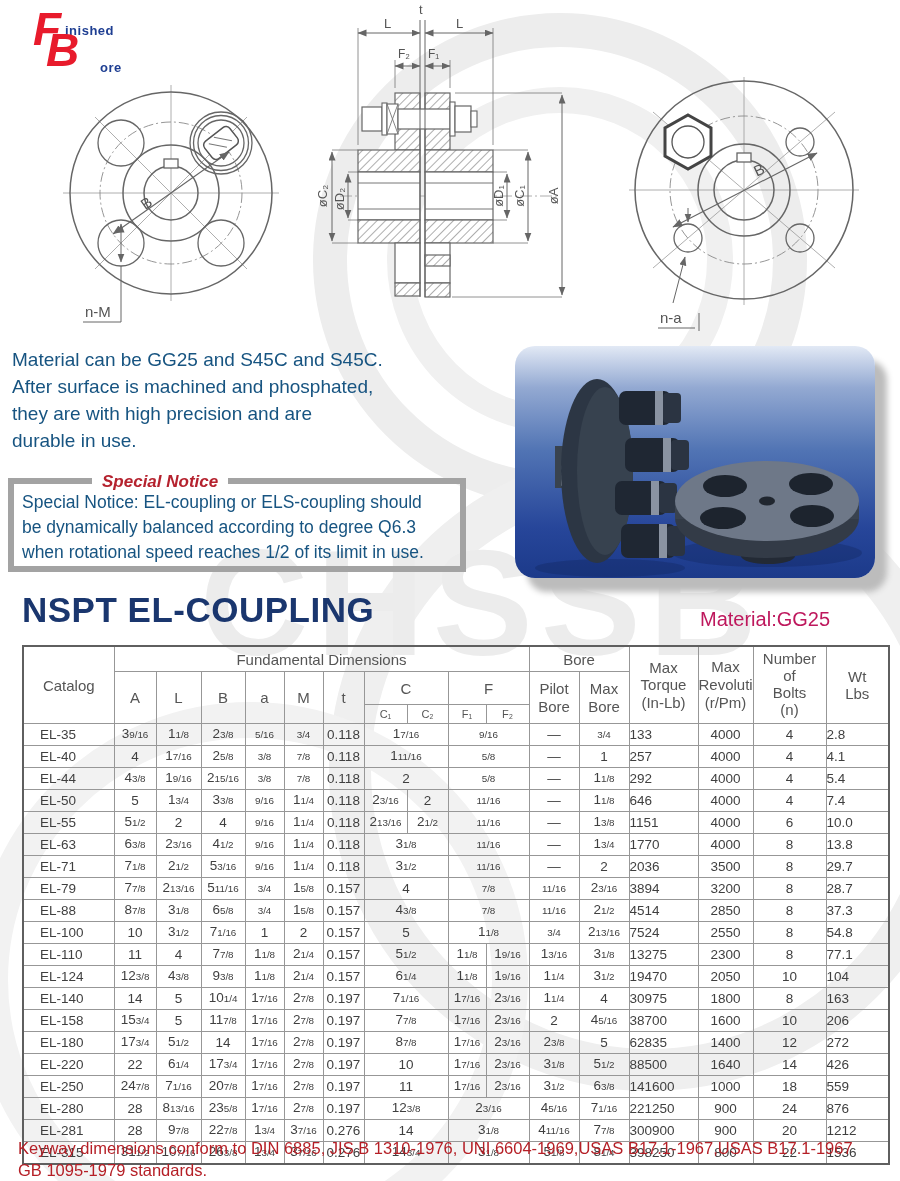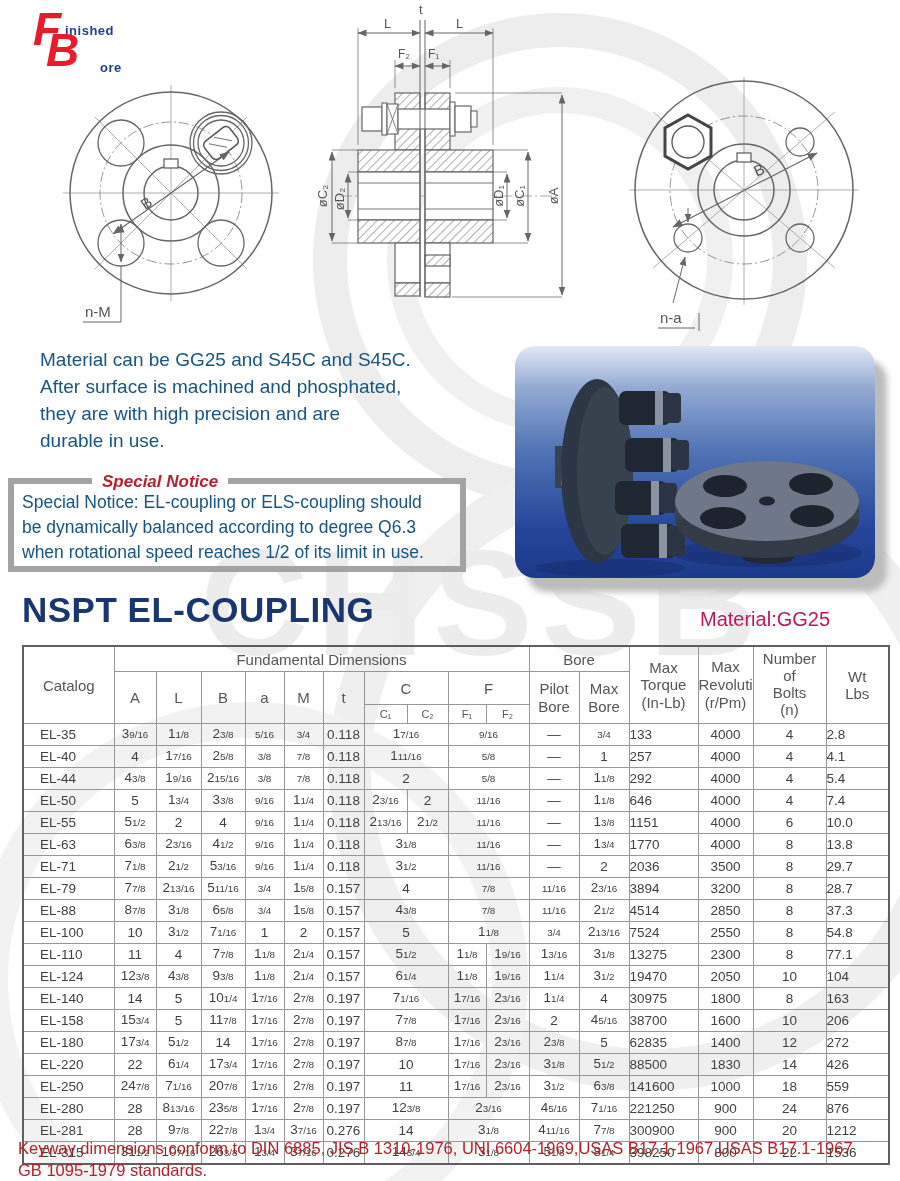--- a/index.html
+++ b/index.html
@@ -11,21 +11,21 @@
   
   .logo-f,.logo-b{position:absolute;font-style:italic;font-weight:bold;color:#e81b2c;line-height:1;}
   .logo-f{left:33px;top:6px;font-size:46px;}
   .logo-b{left:46px;top:27px;font-size:46px;}
   .logo-small{position:absolute;font-weight:bold;color:#1e3e92;font-size:13px;letter-spacing:.5px;}
   .logo-finished{left:65px;top:23px;}
   .logo-ore{left:100px;top:60px;}
 
   
   .material-text{position:absolute;left:12px;top:346px;width:470px;font-size:19px;line-height:27px;
-                 color:#175481;white-space:pre-line;margin-left:28px;}
+                 color:#175481;white-space:pre-line;}
   .notice-box{position:absolute;left:8px;top:478px;width:446px;height:82px;border:6px solid #a3a3a3;}
   .notice-title{position:absolute;left:78px;top:-12px;background:#fff;padding:0 10px;
                 color:#b5222e;font-weight:bold;font-style:italic;font-size:17px;}
   .notice-body{padding:6px 8px 1px 8px;font-size:17.5px;line-height:25px;color:#175481;white-space:pre-line;}
 
   
   .section-title{position:absolute;left:22px;top:590px;font-size:35px;font-weight:bold;
                  color:#1a366e;letter-spacing:.5px;}
   .material-badge{position:absolute;left:700px;top:608px;font-size:20px;color:#be185d;}
 
@@ -627,21 +627,21 @@
             <td>17<span class="fr">3/4</span></td>
             <td>1<span class="fr">7/16</span></td>
             <td>2<span class="fr">7/8</span></td>
             <td>0.197</td>
             <td colspan="2">10</td>
             <td>1<span class="fr">7/16</span></td>
             <td>2<span class="fr">3/16</span></td>
             <td>3<span class="fr">1/8</span></td>
             <td>5<span class="fr">1/2</span></td>
             <td class="r">88500</td>
-            <td>1830</td>
+            <td>1640</td>
             <td>14</td>
             <td class="r">426</td>
           </tr>
           <tr>
             <td class="cat">EL-250</td>
             <td>24<span class="fr">7/8</span></td>
             <td>7<span class="fr">1/16</span></td>
             <td>20<span class="fr">7/8</span></td>
             <td>1<span class="fr">7/16</span></td>
             <td>2<span class="fr">7/8</span></td>

